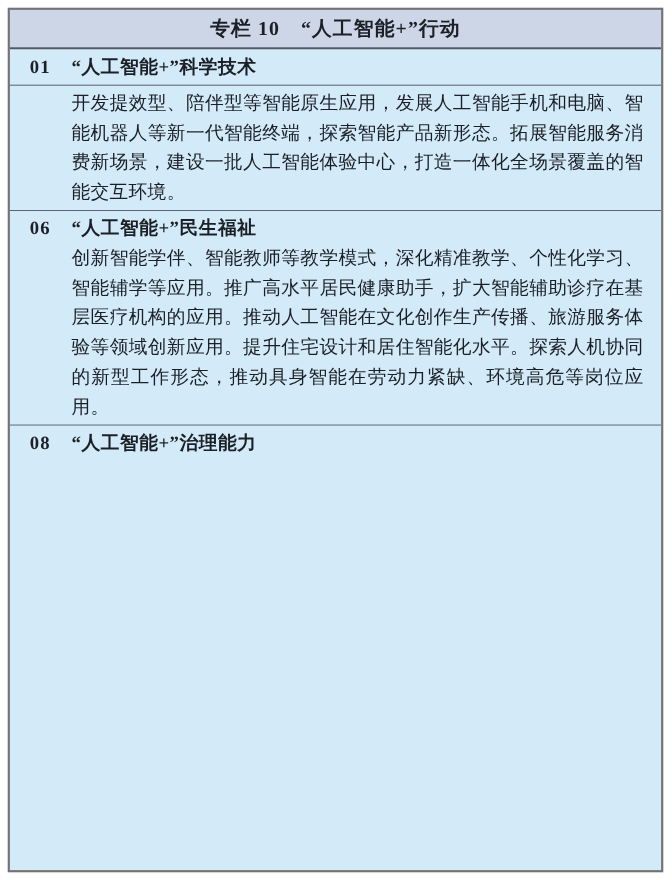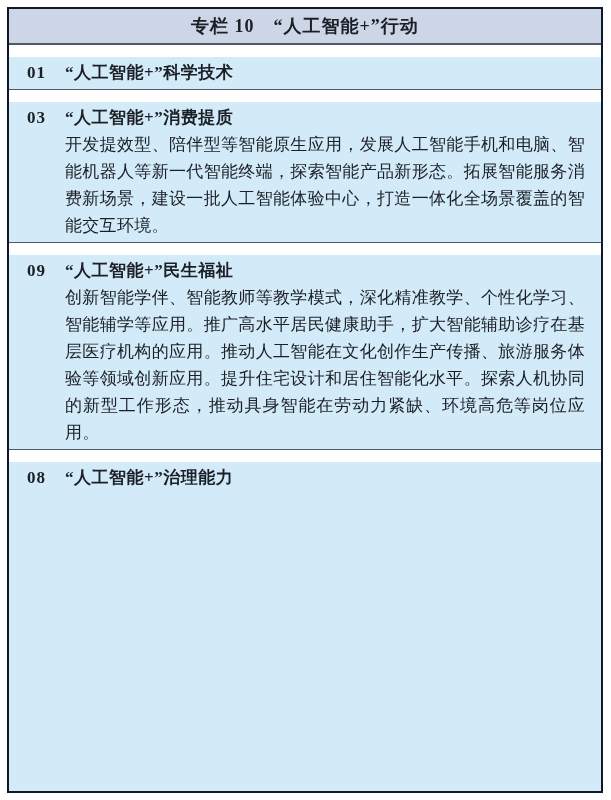--- a/index.html
+++ b/index.html
@@ -13,25 +13,24 @@
     background: #ffffff;
     box-sizing: border-box;
     padding: 7px 8px 7px 7px;
     font-family: "Liberation Serif", "DejaVu Serif", serif;
     color: #1b1f26;
   }
   .panel {
     width: 100%;
     height: 100%;
     box-sizing: border-box;
-    border: 2px solid #0f172a;
+    border: 2px solid #737373;
     display: flex;
     flex-direction: column;
     overflow: hidden;
-    gap: 12px;
   }
   .panel-header {
     background: #ccd6e6;
     border-bottom: 2px solid #4e5866;
     text-align: center;
     padding: 6px 0 5px 0;
     flex: 0 0 auto;
   }
   .panel-title {
     font-size: 18px;
@@ -89,30 +88,26 @@
 
     <div class="section">
       <div class="section-heading">
         <span class="section-num">01</span>
         <span class="section-title">“人工智能+”科学技术</span>
       </div>
     </div>
 
 
     <div class="section">
-      <div class="section-heading">
-        <span class="section-num">03</span>
-        <span class="section-title">“人工智能+”消费提质</span>
-      </div>
       <p class="section-body">开发提效型、陪伴型等智能原生应用，发展人工智能手机和电脑、智能机器人等新一代智能终端，探索智能产品新形态。拓展智能服务消费新场景，建设一批人工智能体验中心，打造一体化全场景覆盖的智能交互环境。</p>
     </div>
 
     <div class="section">
       <div class="section-heading">
-        <span class="section-num">09</span>
+        <span class="section-num">06</span>
         <span class="section-title">“人工智能+”民生福祉</span>
       </div>
       <p class="section-body">创新智能学伴、智能教师等教学模式，深化精准教学、个性化学习、智能辅学等应用。推广高水平居民健康助手，扩大智能辅助诊疗在基层医疗机构的应用。推动人工智能在文化创作生产传播、旅游服务体验等领域创新应用。提升住宅设计和居住智能化水平。探索人机协同的新型工作形态，推动具身智能在劳动力紧缺、环境高危等岗位应用。</p>
     </div>
 
     <div class="section">
       <div class="section-heading">
         <span class="section-num">08</span>
         <span class="section-title">“人工智能+”治理能力</span>
       </div>

